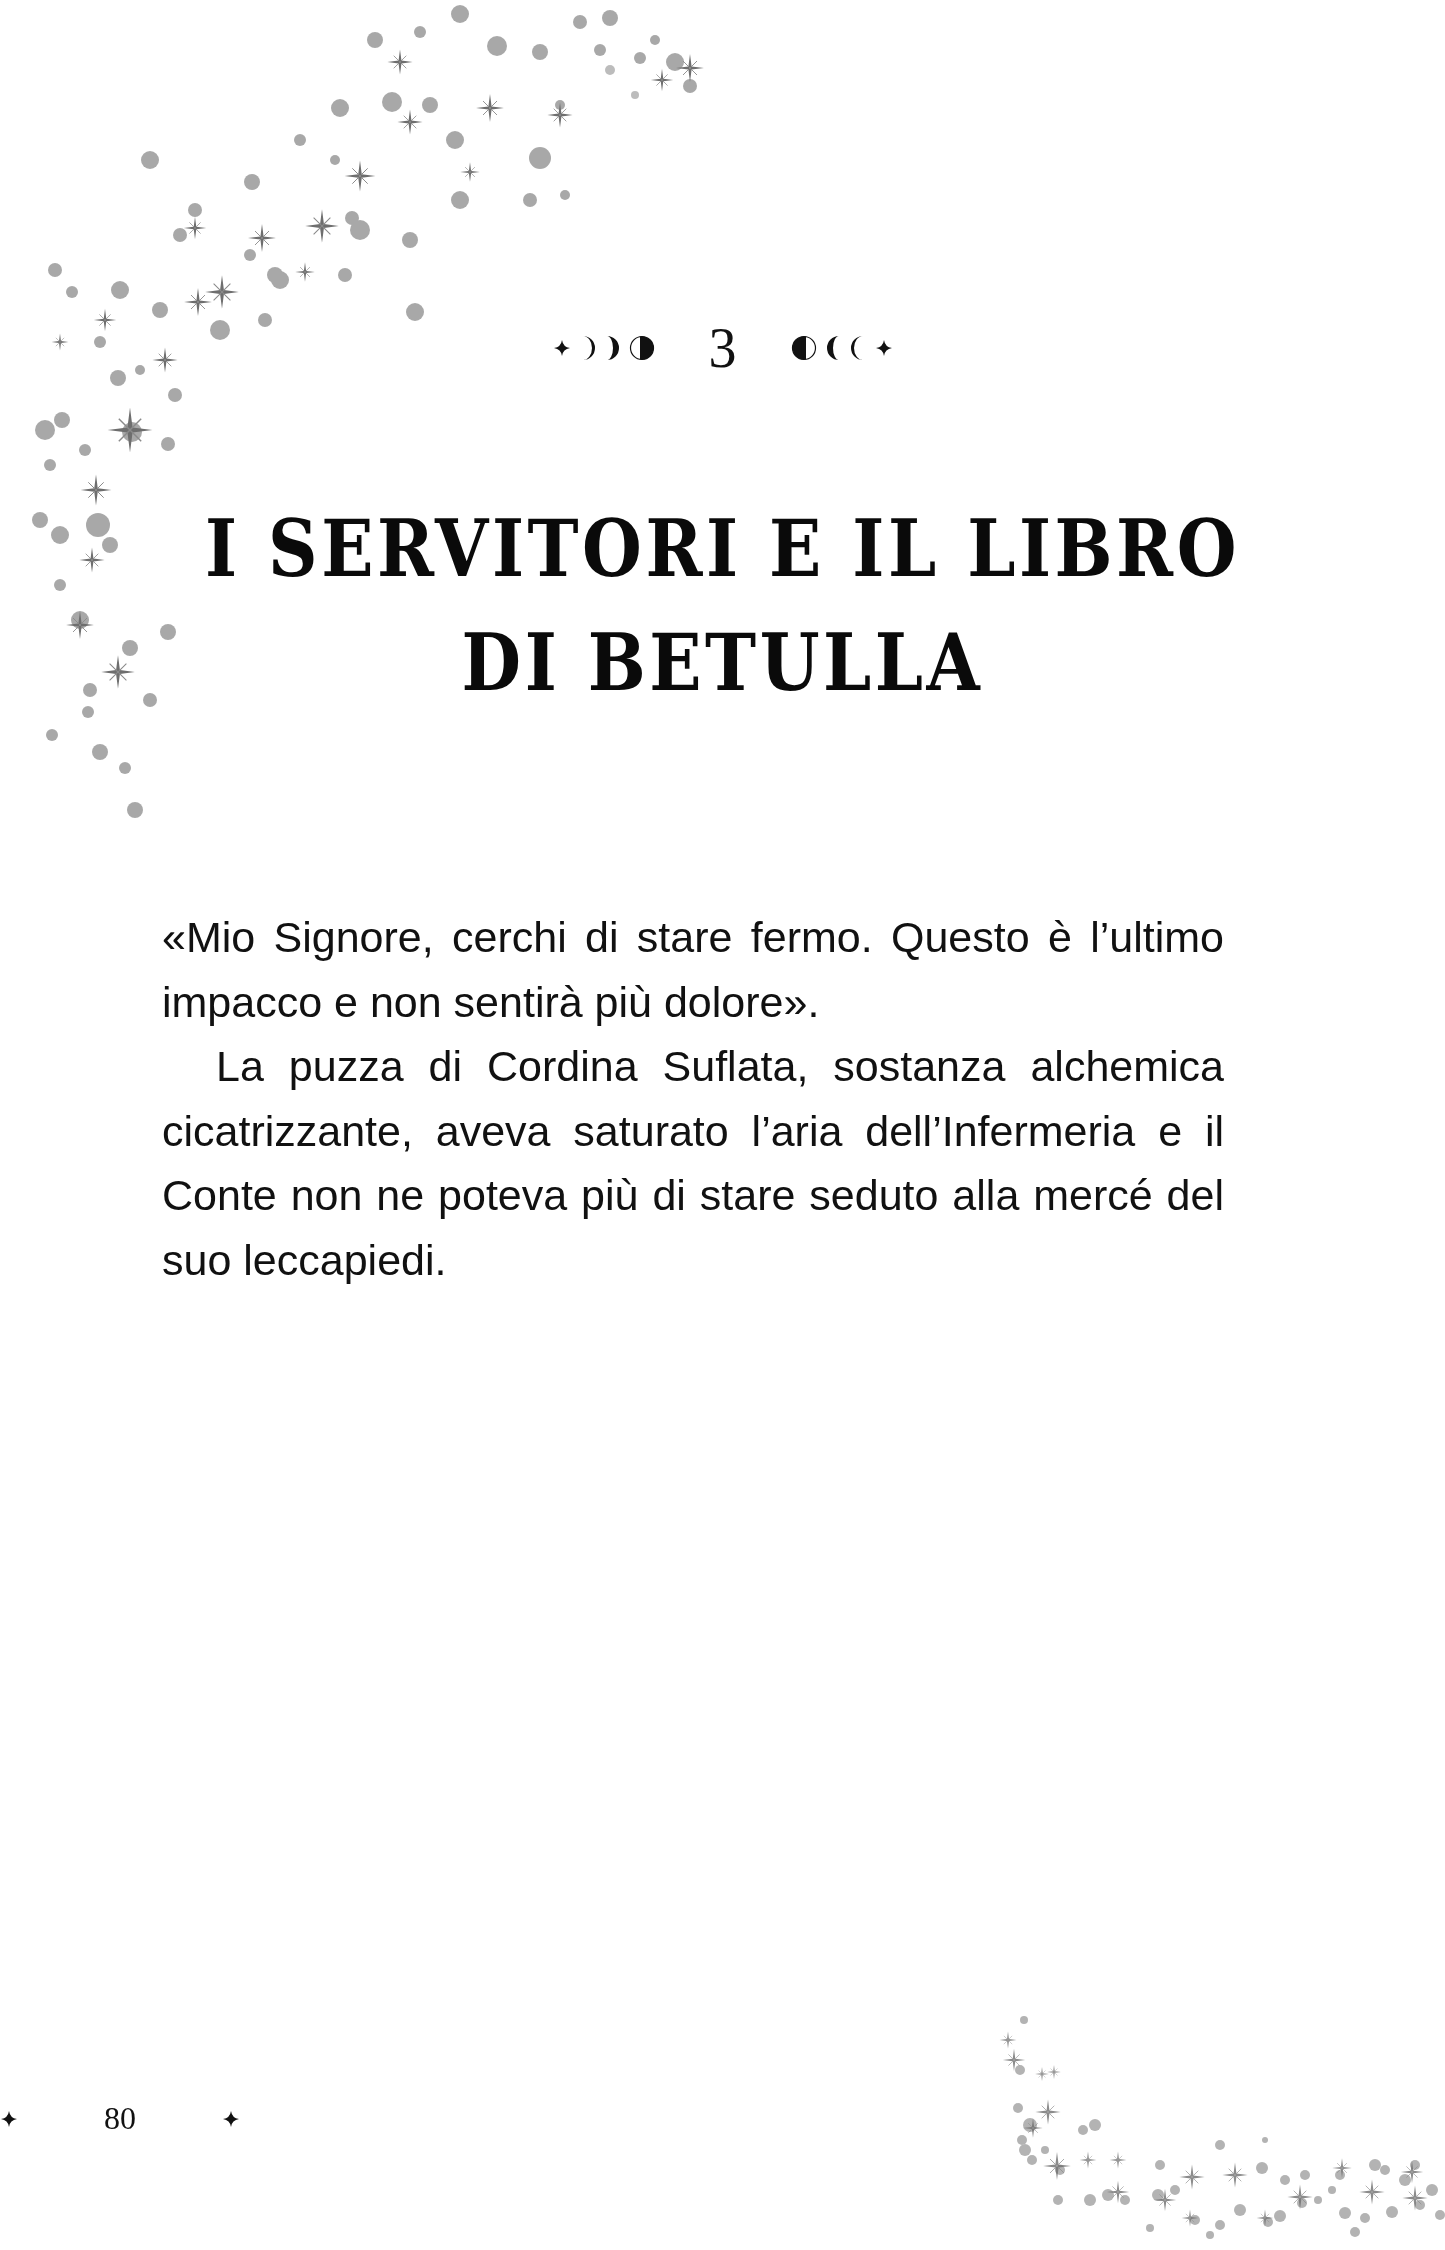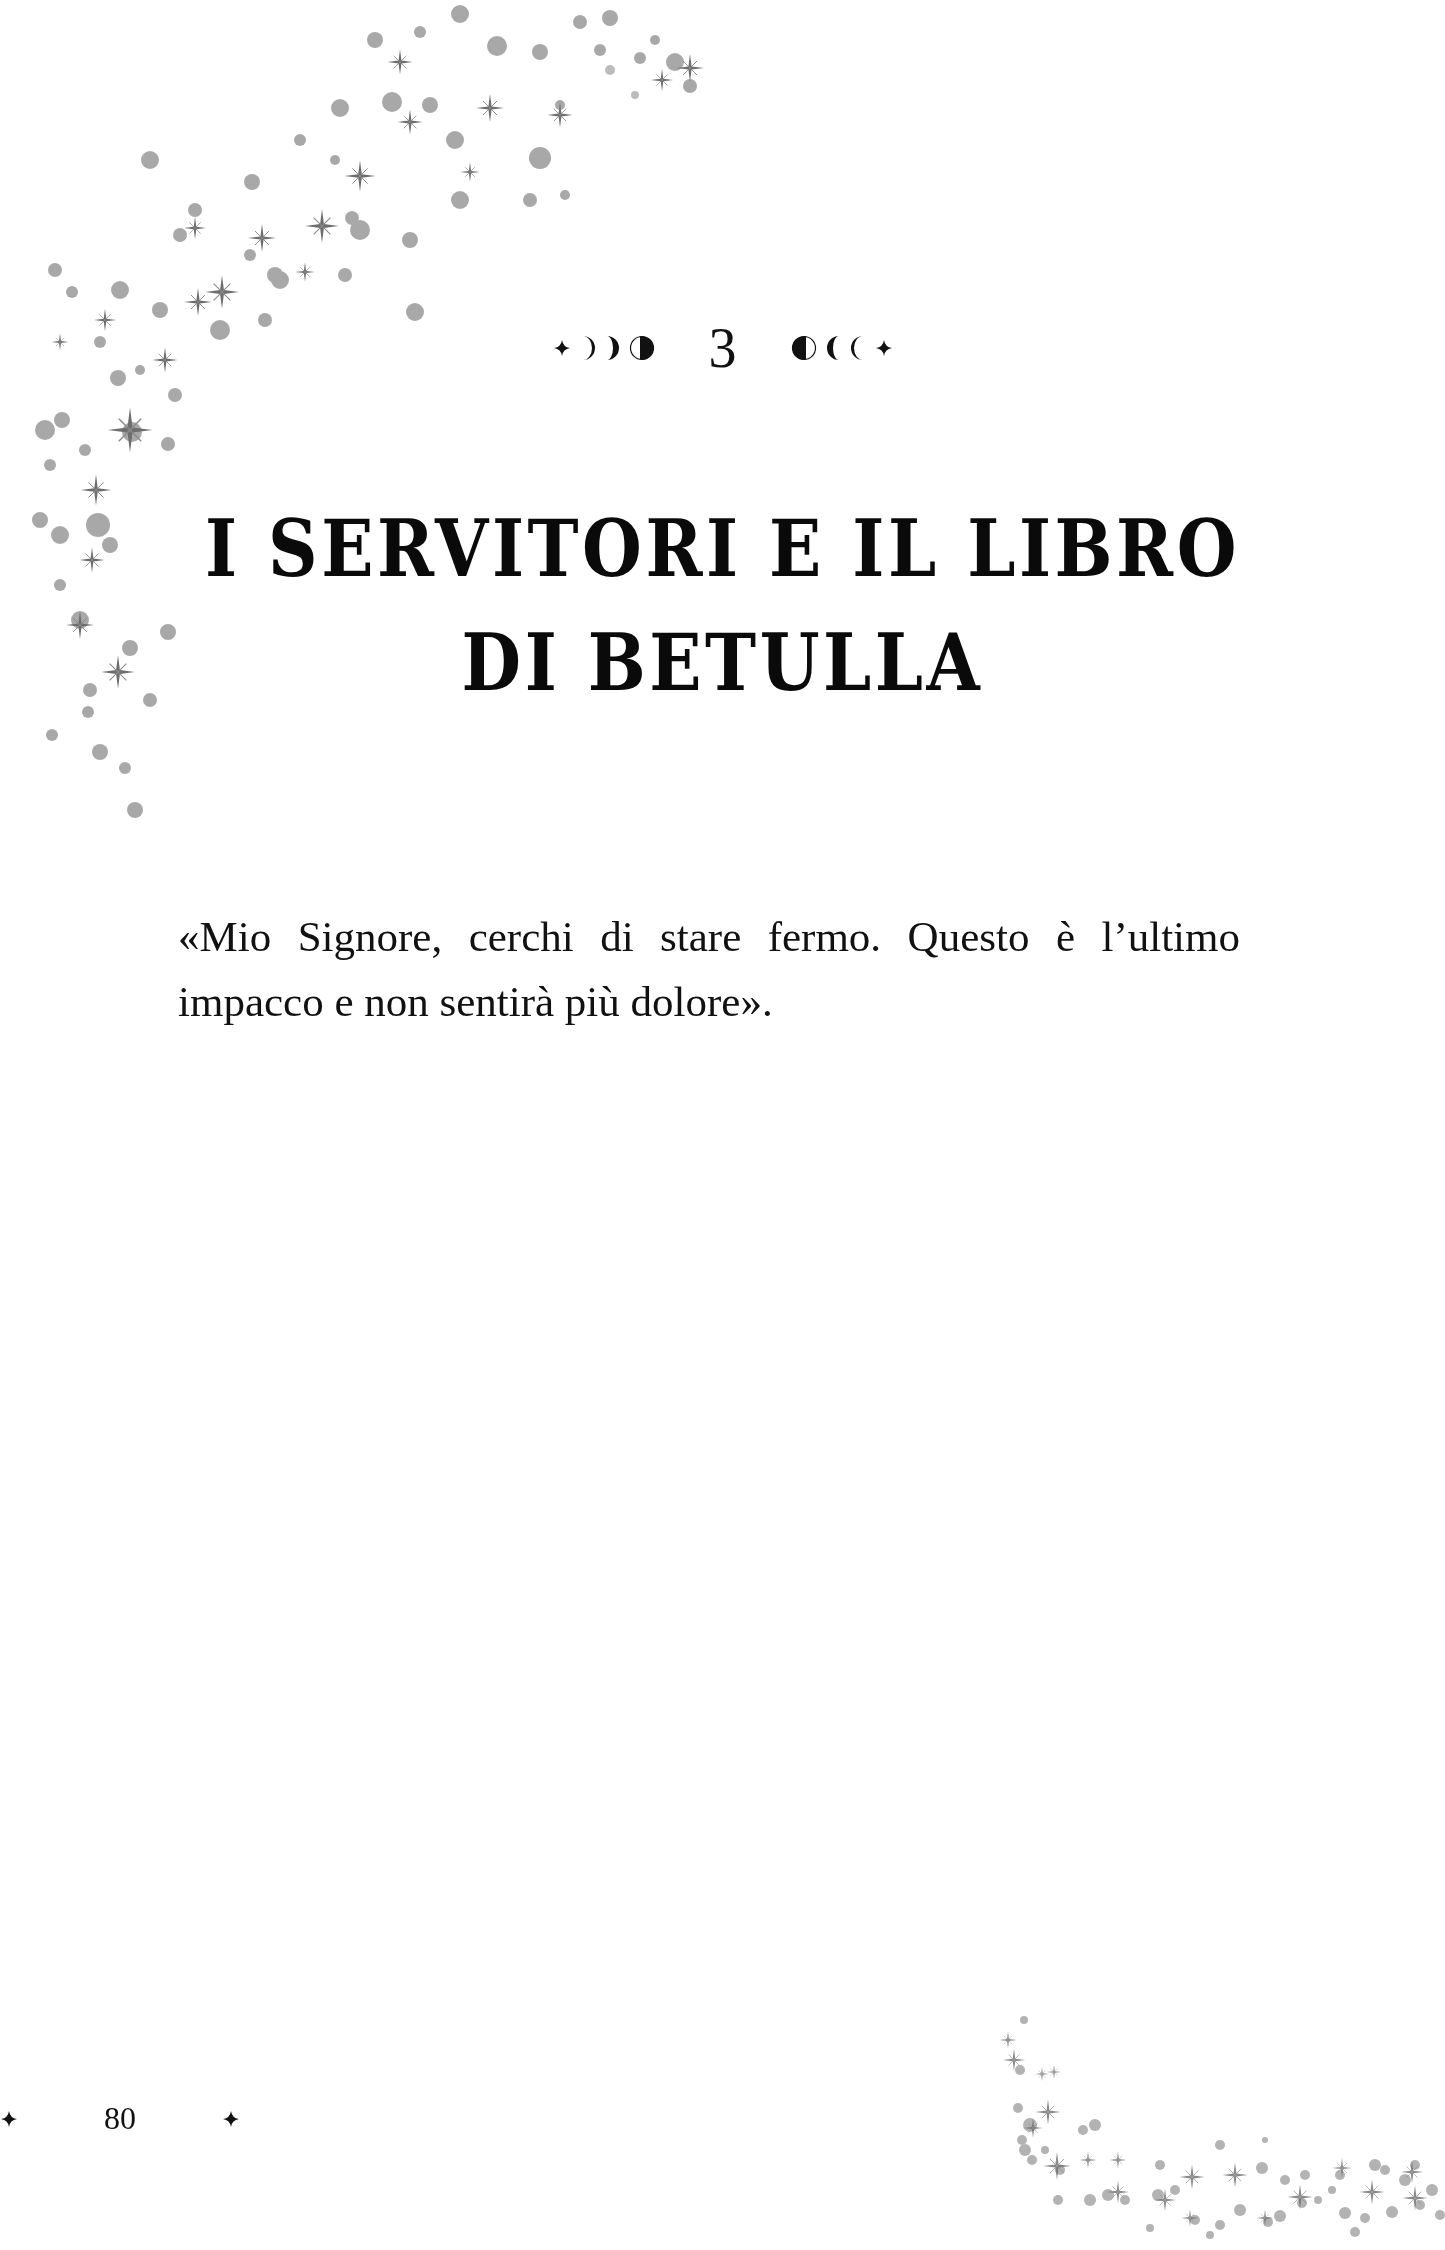--- a/index.html
+++ b/index.html
@@ -56,23 +56,23 @@
       transform: scaleX(0.88);
       transform-origin: center;
       color: #0a0a0a;
     }
     .chapter-title span {
       display: block;
     }
     .body-text {
       position: absolute;
       top: 905px;
-      left: 178px;
+      left: 162px;
       width: 1062px;
-      font-family: Liberation Serif, serif;
+      font-family: Liberation Sans, sans-serif;
       font-size: 43px;
       line-height: 64.5px;
       color: #111;
       text-align: justify;
     }
     .body-text p {
       margin: 0;
       text-indent: 54px;
     }
     .body-text p.no-indent {
@@ -311,20 +311,21 @@
   </div>
 </div>
 
 <h1 class="chapter-title">
   <span>I SERVITORI E IL LIBRO</span>
   <span>DI BETULLA</span>
 </h1>
 
 <div class="body-text">
   <p class="no-indent">«Mio Signore, cerchi di stare fermo. Questo è l’ultimo impacco e non sentirà più dolore».</p>
+  <p>La puzza di Cordina Suflata, sostanza alchemica cica­trizzante, aveva saturato l’aria dell’Infermeria e il Conte non ne poteva più di stare seduto alla mercé del suo leccapiedi.</p>
 </div>
 
 <div class="folio">
   <svg width="18" height="18" viewBox="-9 -9 18 18">
     <path d="M0,-8 Q1,-1 8,0 Q1,1 0,8 Q-1,1 -8,0 Q-1,-1 0,-8 Z" fill="#111"></path>
   </svg>
   <div class="folio-number">80</div>
   <svg width="18" height="18" viewBox="-9 -9 18 18">
     <path d="M0,-8 Q1,-1 8,0 Q1,1 0,8 Q-1,1 -8,0 Q-1,-1 0,-8 Z" fill="#111"></path>
   </svg>

